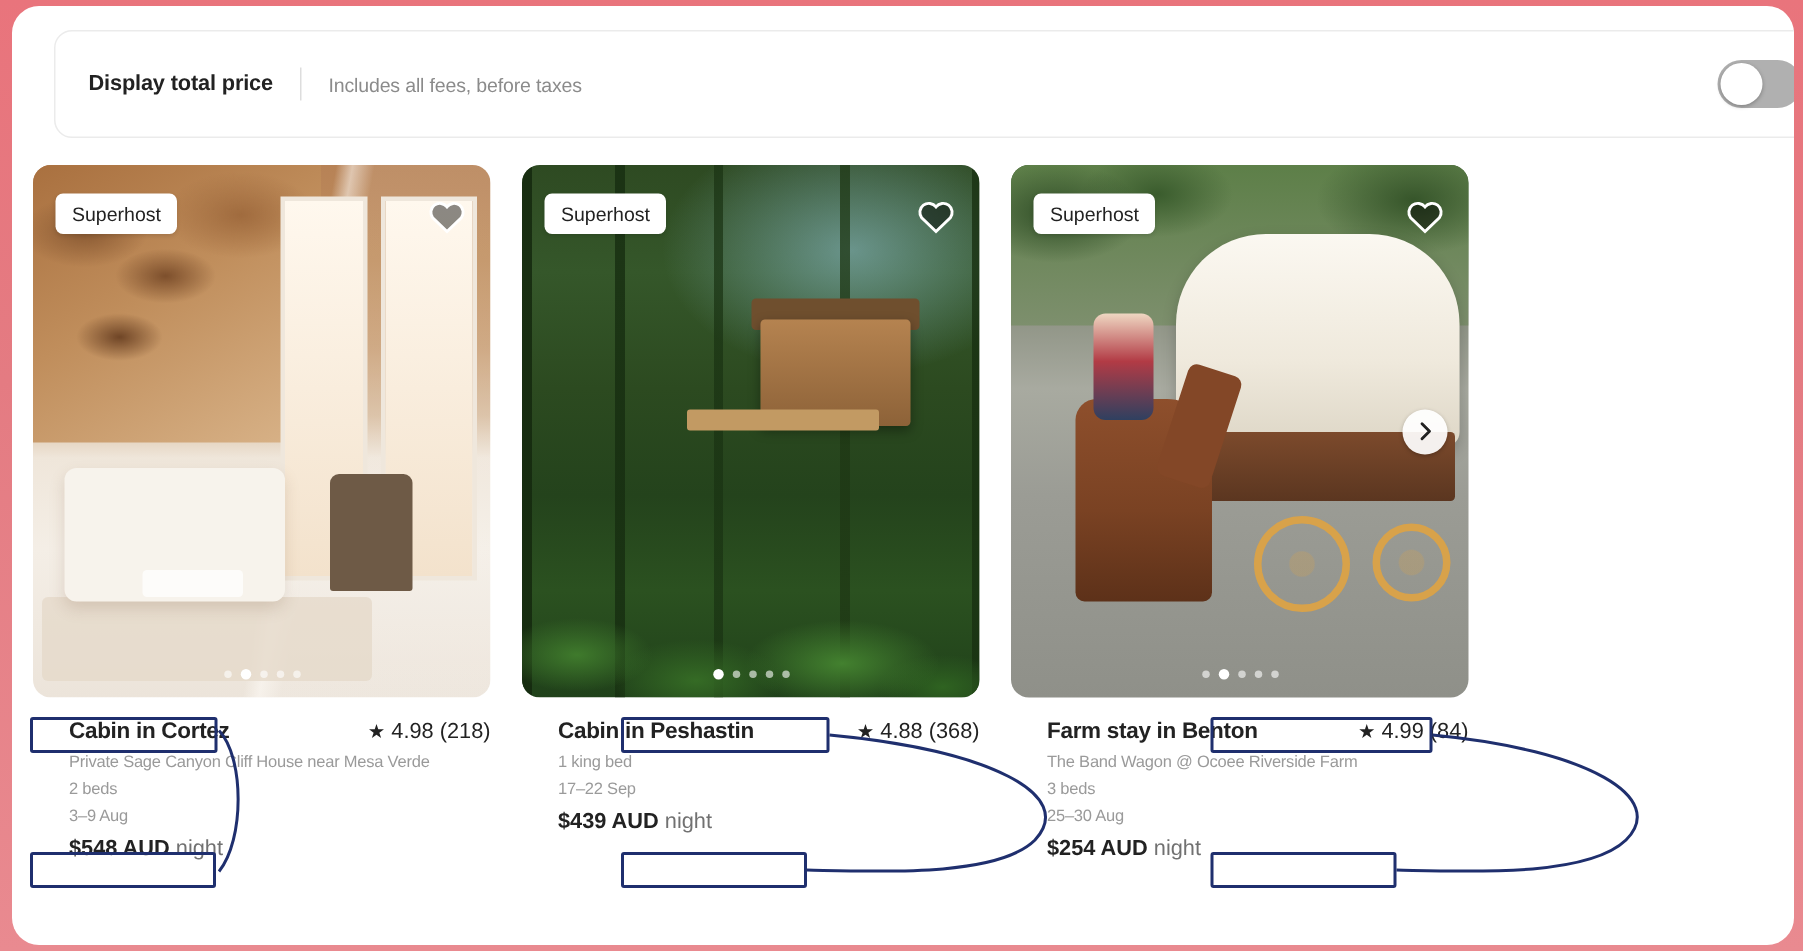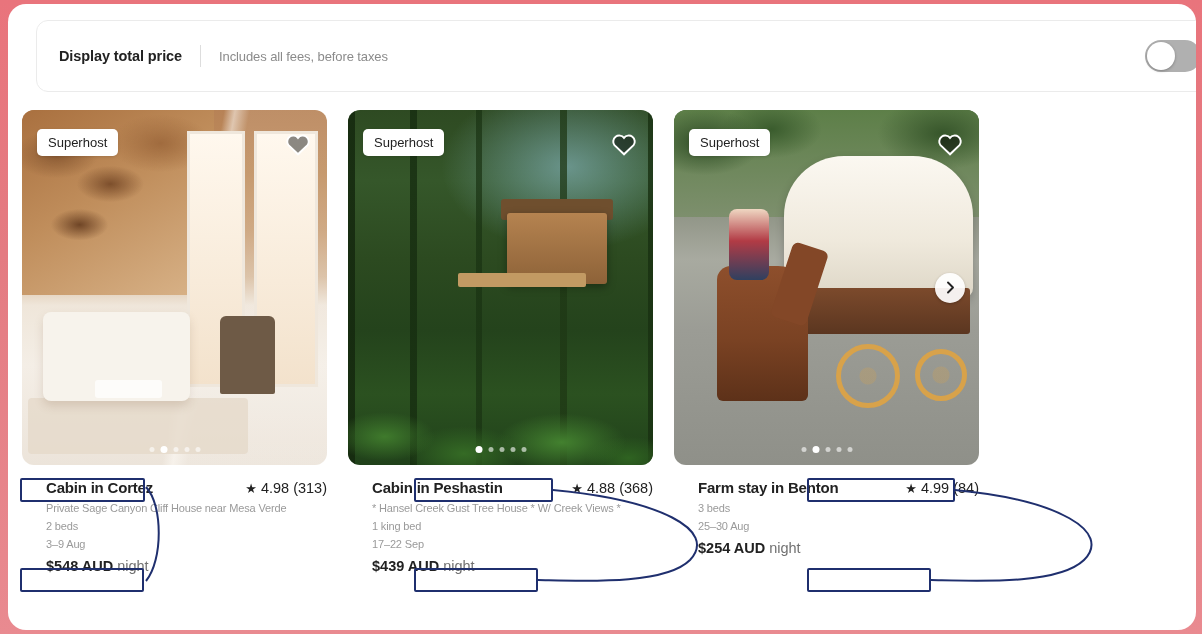--- a/index.html
+++ b/index.html
@@ -338,21 +338,21 @@
           <i></i>
           <i class="on"></i>
           <i></i>
           <i></i>
           <i></i>
         </div>
       </div>
       <div class="info">
         <div class="row1">
           <span class="title">Cabin in Cortez</span>
-          <span class="rating"><span class="star">★</span> <span>4.98</span> <span>(313)</span></span>
+          <span class="rating"><span class="star">★</span> <span>4.98</span> <span>(218)</span></span>
         </div>
         <div class="sub">Private Sage Canyon Cliff House near Mesa Verde</div>
         <div class="beds">2 beds</div>
         <div class="dates">3–9 Aug</div>
         <div class="price"><b>$548 AUD</b> <span>night</span></div>
       </div>
     </div>
 
     <div class="card">
       <div class="photo photo-2">
@@ -372,21 +372,20 @@
           <i></i>
           <i></i>
           <i></i>
         </div>
       </div>
       <div class="info">
         <div class="row1">
           <span class="title">Cabin in Peshastin</span>
           <span class="rating"><span class="star">★</span> <span>4.88</span> <span>(368)</span></span>
         </div>
-        <div class="sub">* Hansel Creek Gust Tree House * W/ Creek Views *</div>
         <div class="beds">1 king bed</div>
         <div class="dates">17–22 Sep</div>
         <div class="price"><b>$439 AUD</b> <span>night</span></div>
       </div>
     </div>
 
     <div class="card">
       <div class="photo photo-3">
         <div class="wagon"></div>
         <div class="wagon-body"></div>
@@ -412,20 +411,21 @@
           <i></i>
           <i></i>
           <i></i>
         </div>
       </div>
       <div class="info">
         <div class="row1">
           <span class="title">Farm stay in Benton</span>
           <span class="rating"><span class="star">★</span> <span>4.99</span> <span>(84)</span></span>
         </div>
+        <div class="sub">The Band Wagon @ Ocoee Riverside Farm</div>
         <div class="beds">3 beds</div>
         <div class="dates">25–30 Aug</div>
         <div class="price"><b>$254 AUD</b> <span>night</span></div>
       </div>
     </div>
 
   </div>
 </div>
 
 <svg id="annotations" viewBox="0 0 1202 634">

